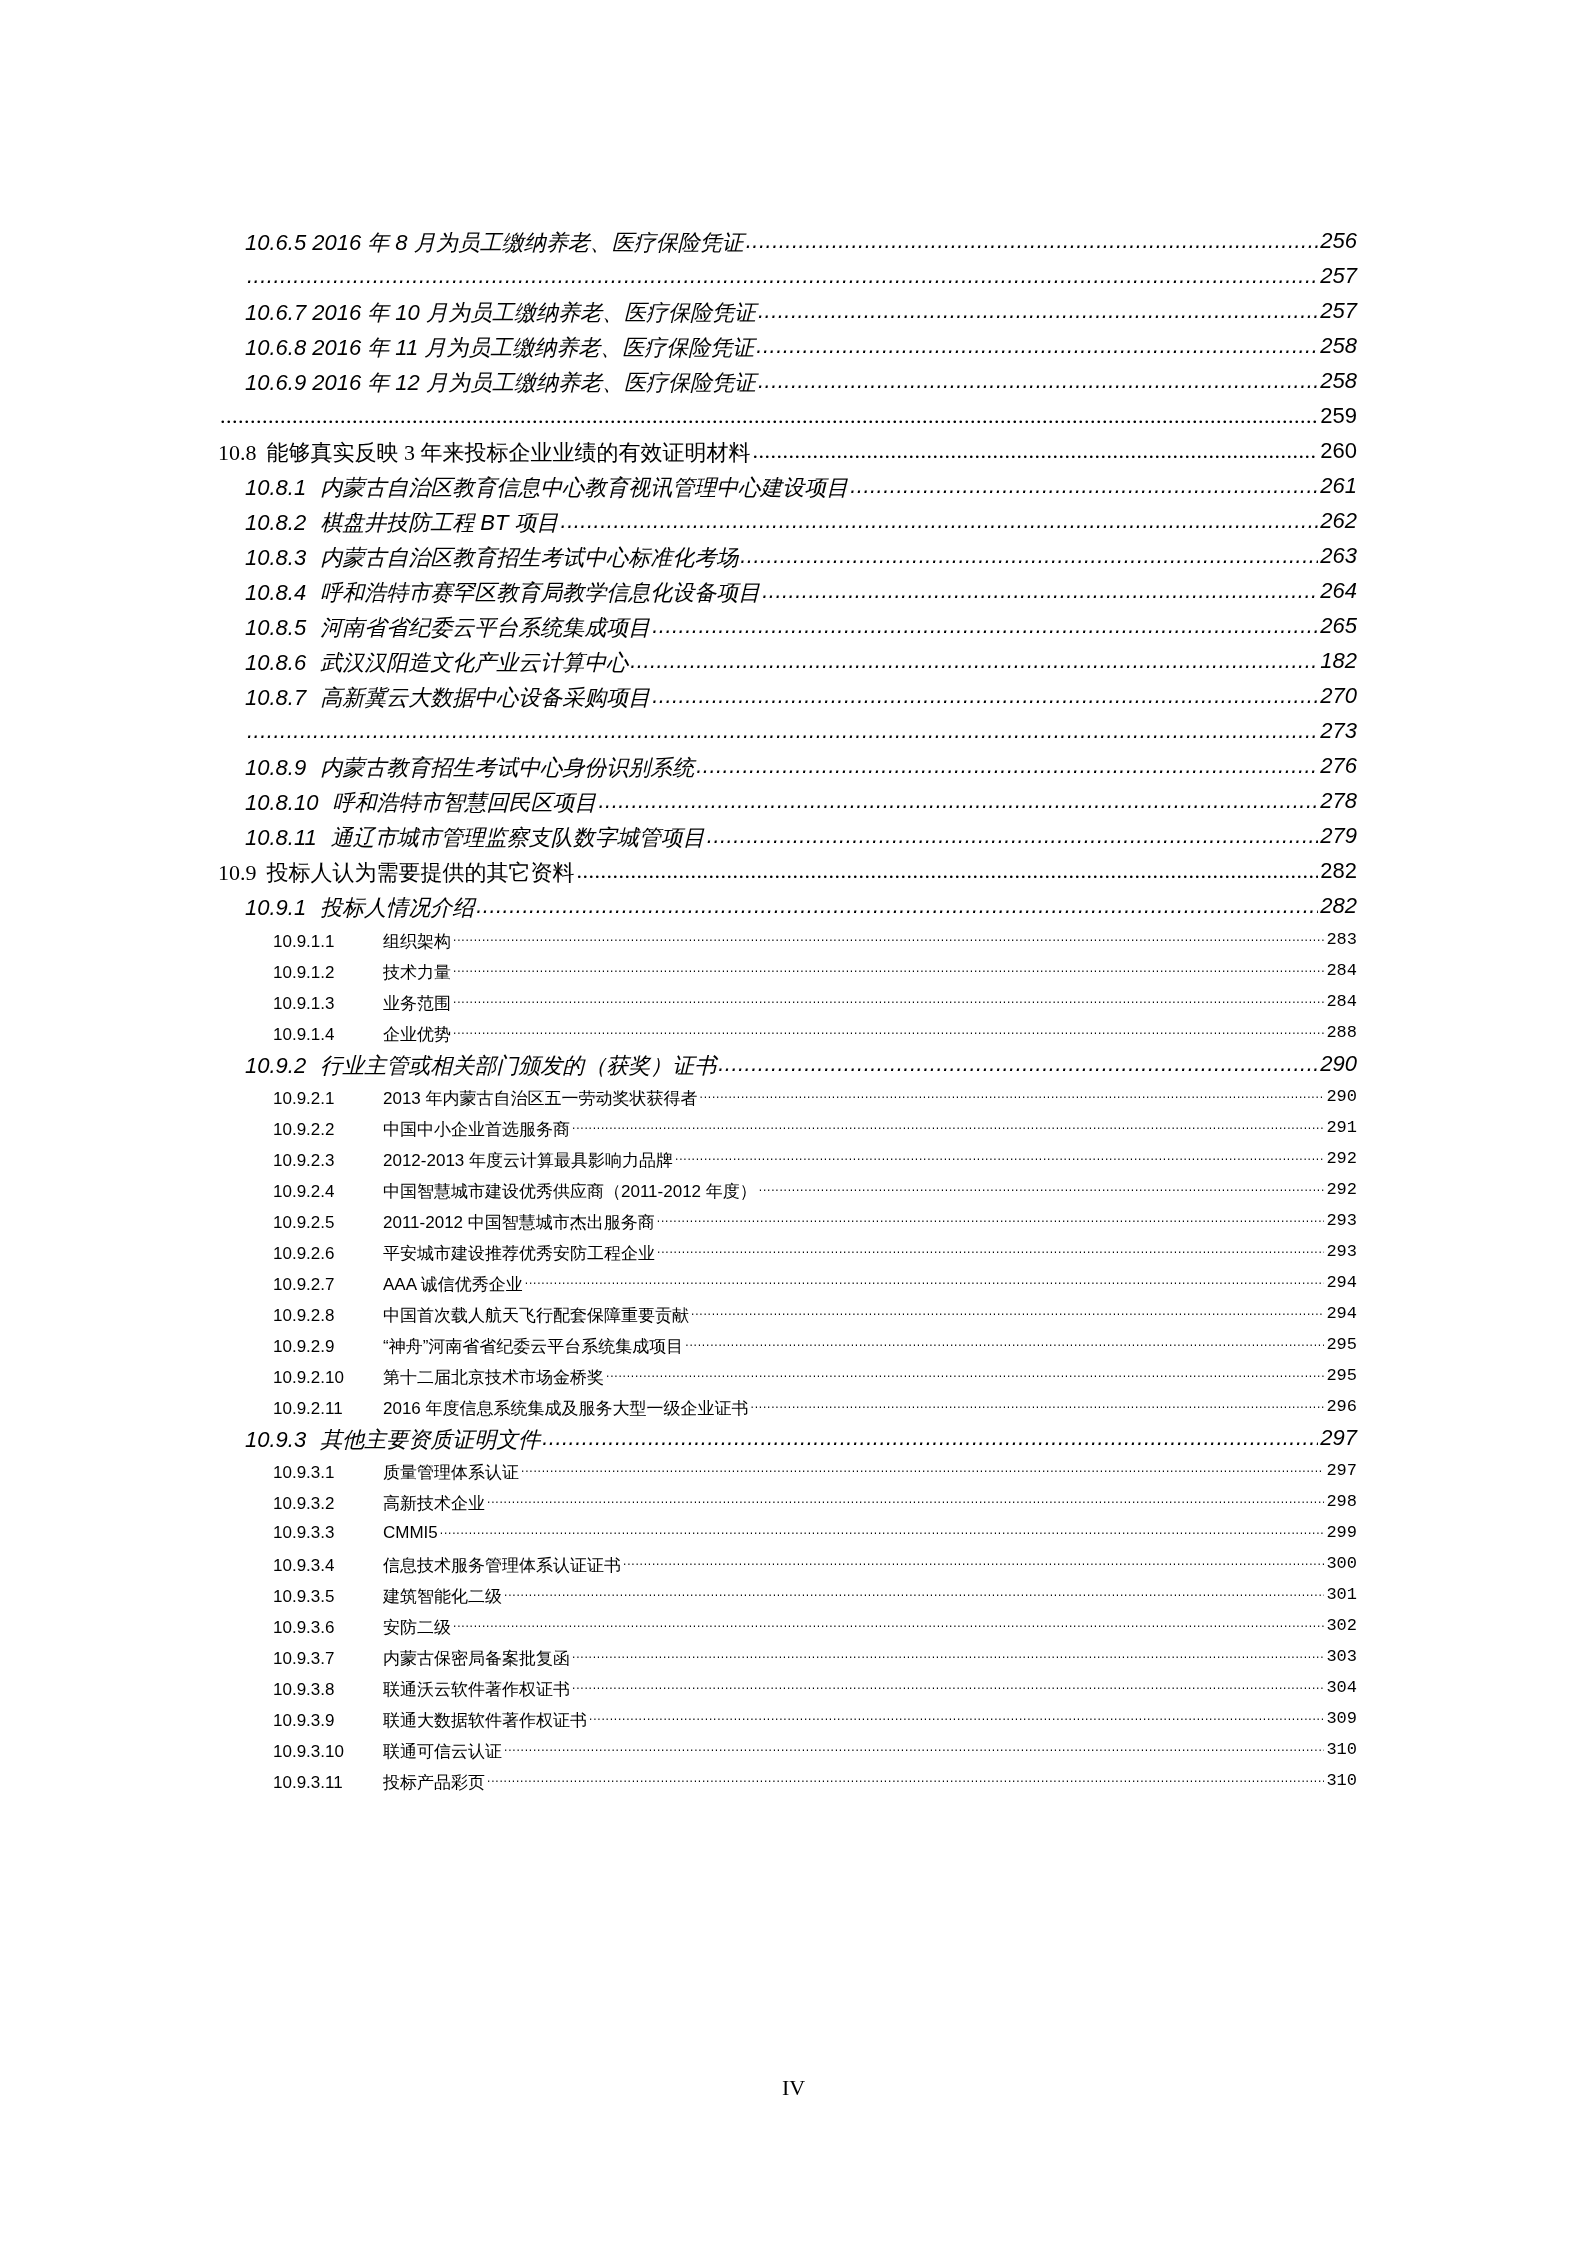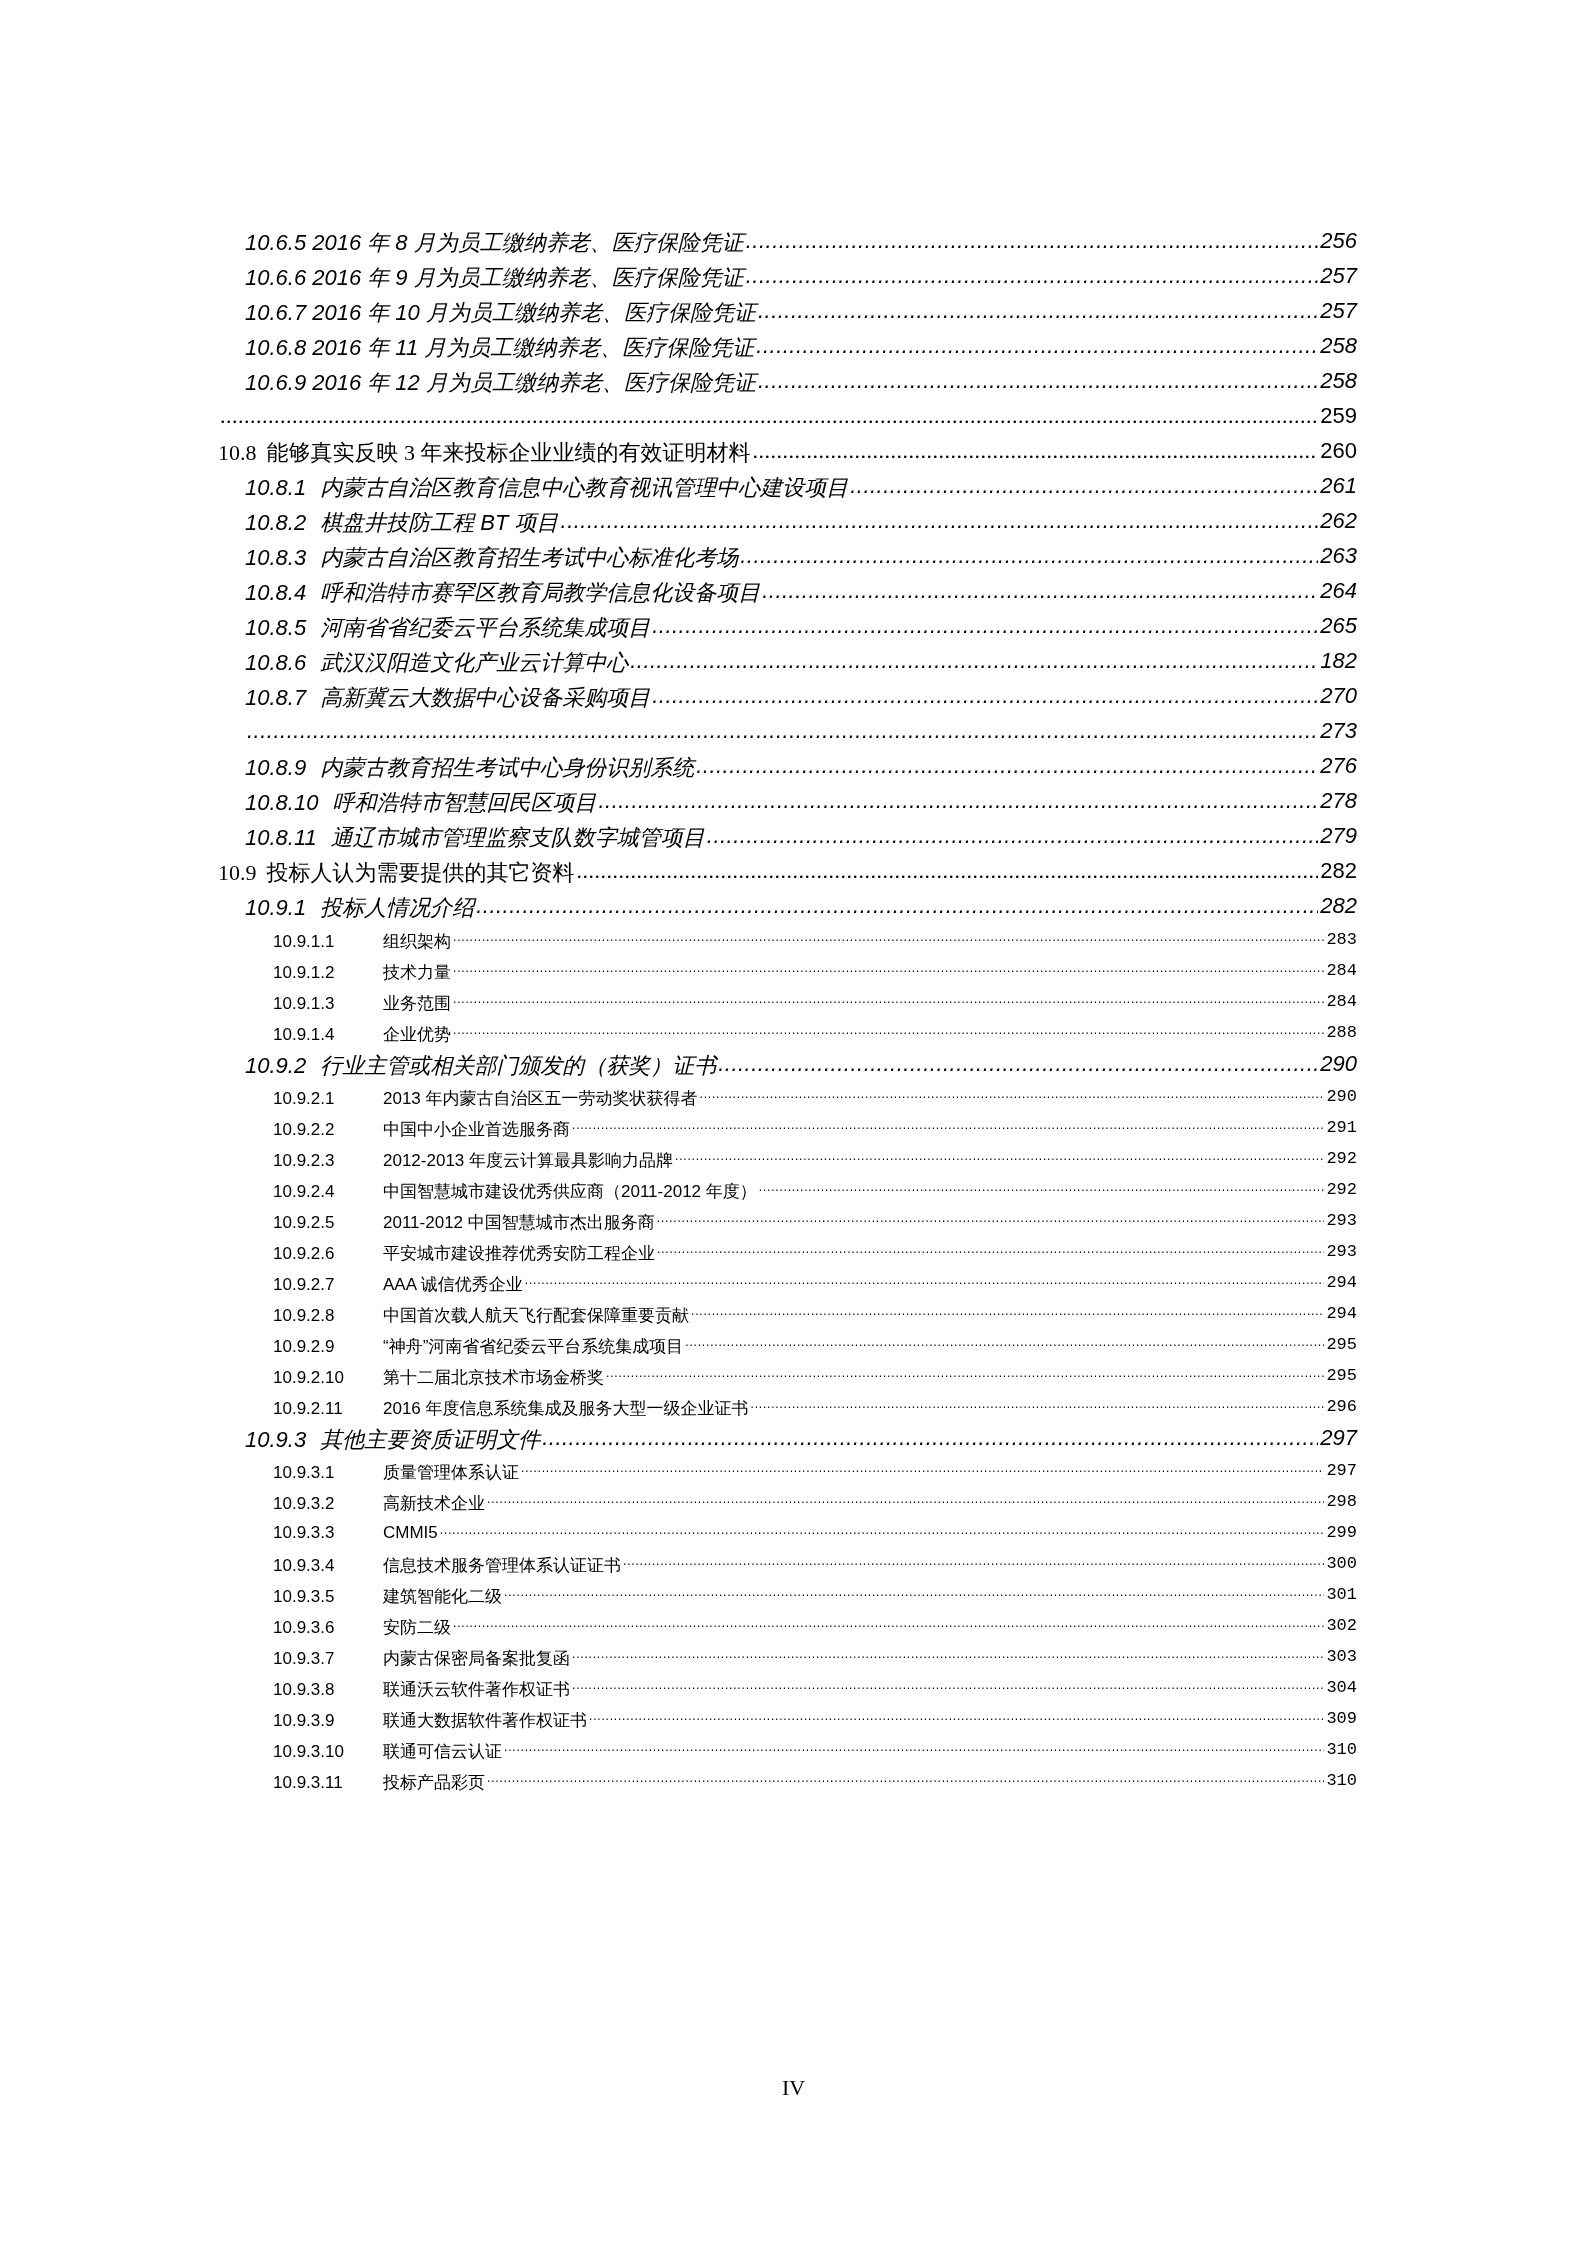--- a/index.html
+++ b/index.html
@@ -102,21 +102,20 @@
 <body>
 
 <div class="toc">
 
   <div class="toc-line lvl-h3i" style="top:228px">
     <span class="label"><span class="num">10.6.5</span><span>2016 年 8 月为员工缴纳养老、医疗保险凭证</span></span>
     <span class="dots"></span>
     <span class="page">256</span>
   </div>
   <div class="toc-line lvl-h3i" style="top:263px">
-    <span class="label"><span class="num">10.6.6</span><span>2016 年 9 月为员工缴纳养老、医疗保险凭证</span></span>
     <span class="dots"></span>
     <span class="page">257</span>
   </div>
   <div class="toc-line lvl-h3i" style="top:298px">
     <span class="label"><span class="num">10.6.7</span><span>2016 年 10 月为员工缴纳养老、医疗保险凭证</span></span>
     <span class="dots"></span>
     <span class="page">257</span>
   </div>
   <div class="toc-line lvl-h3i" style="top:333px">
     <span class="label"><span class="num">10.6.8</span><span>2016 年 11 月为员工缴纳养老、医疗保险凭证</span></span>

